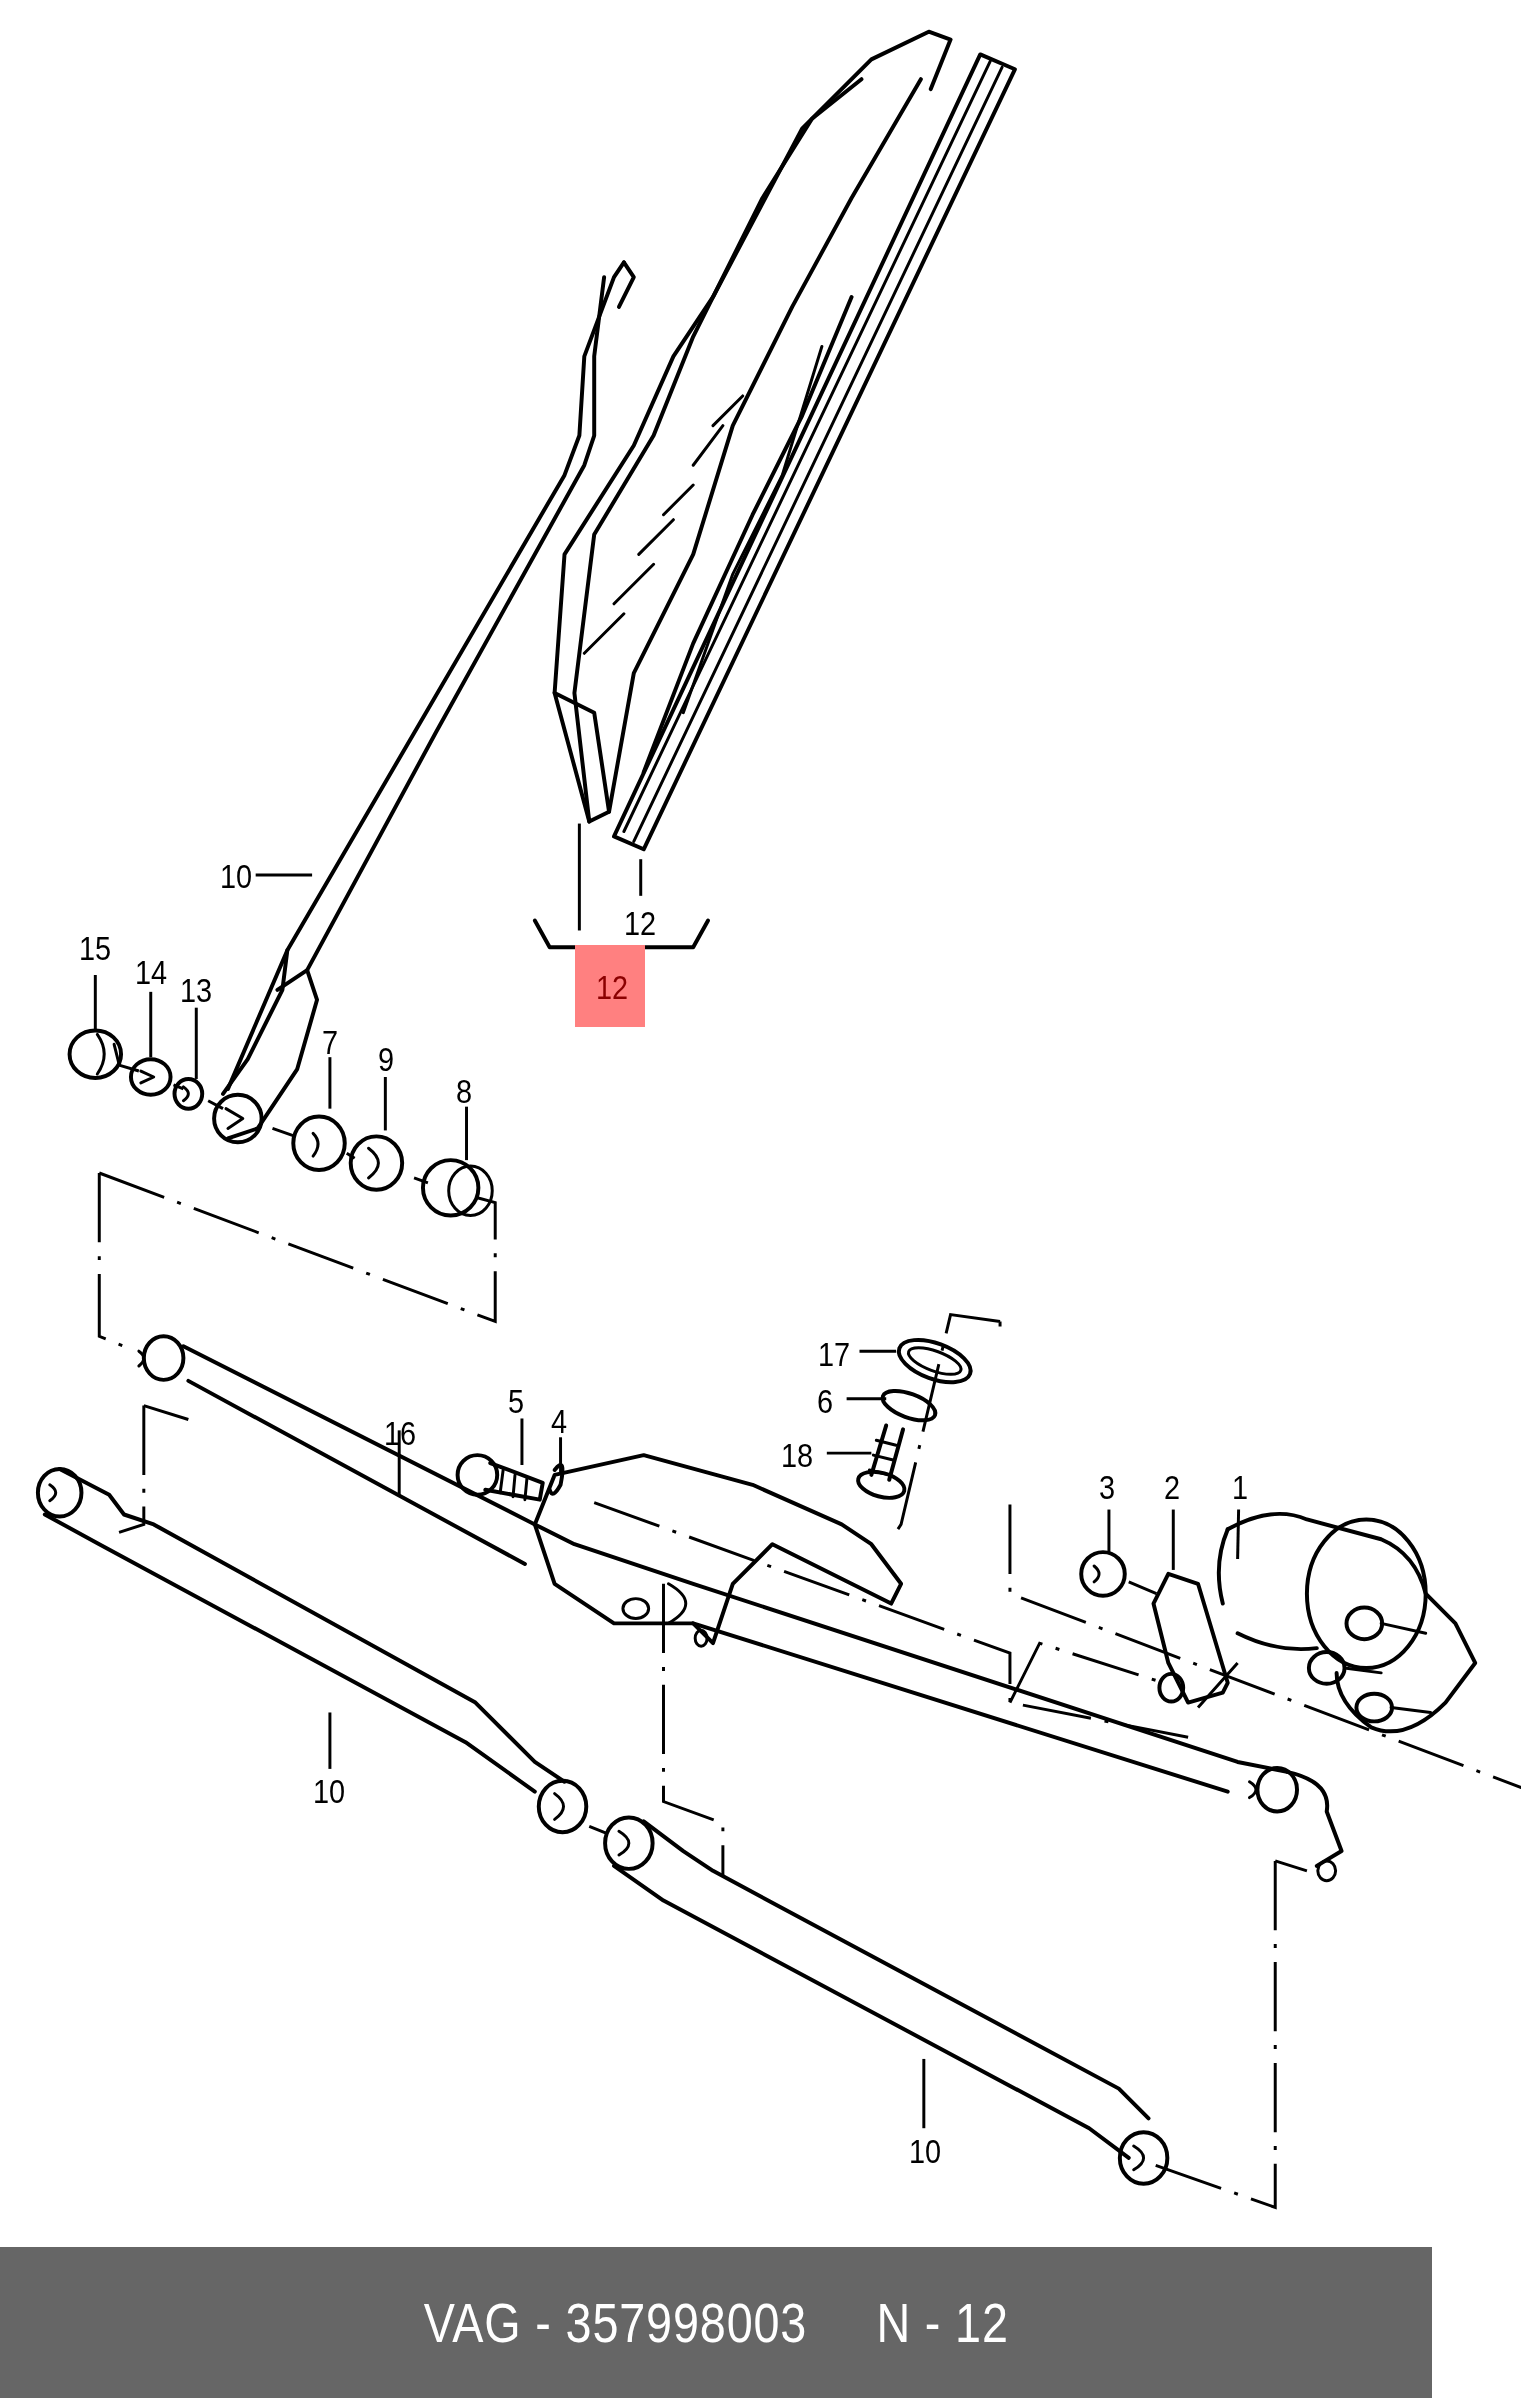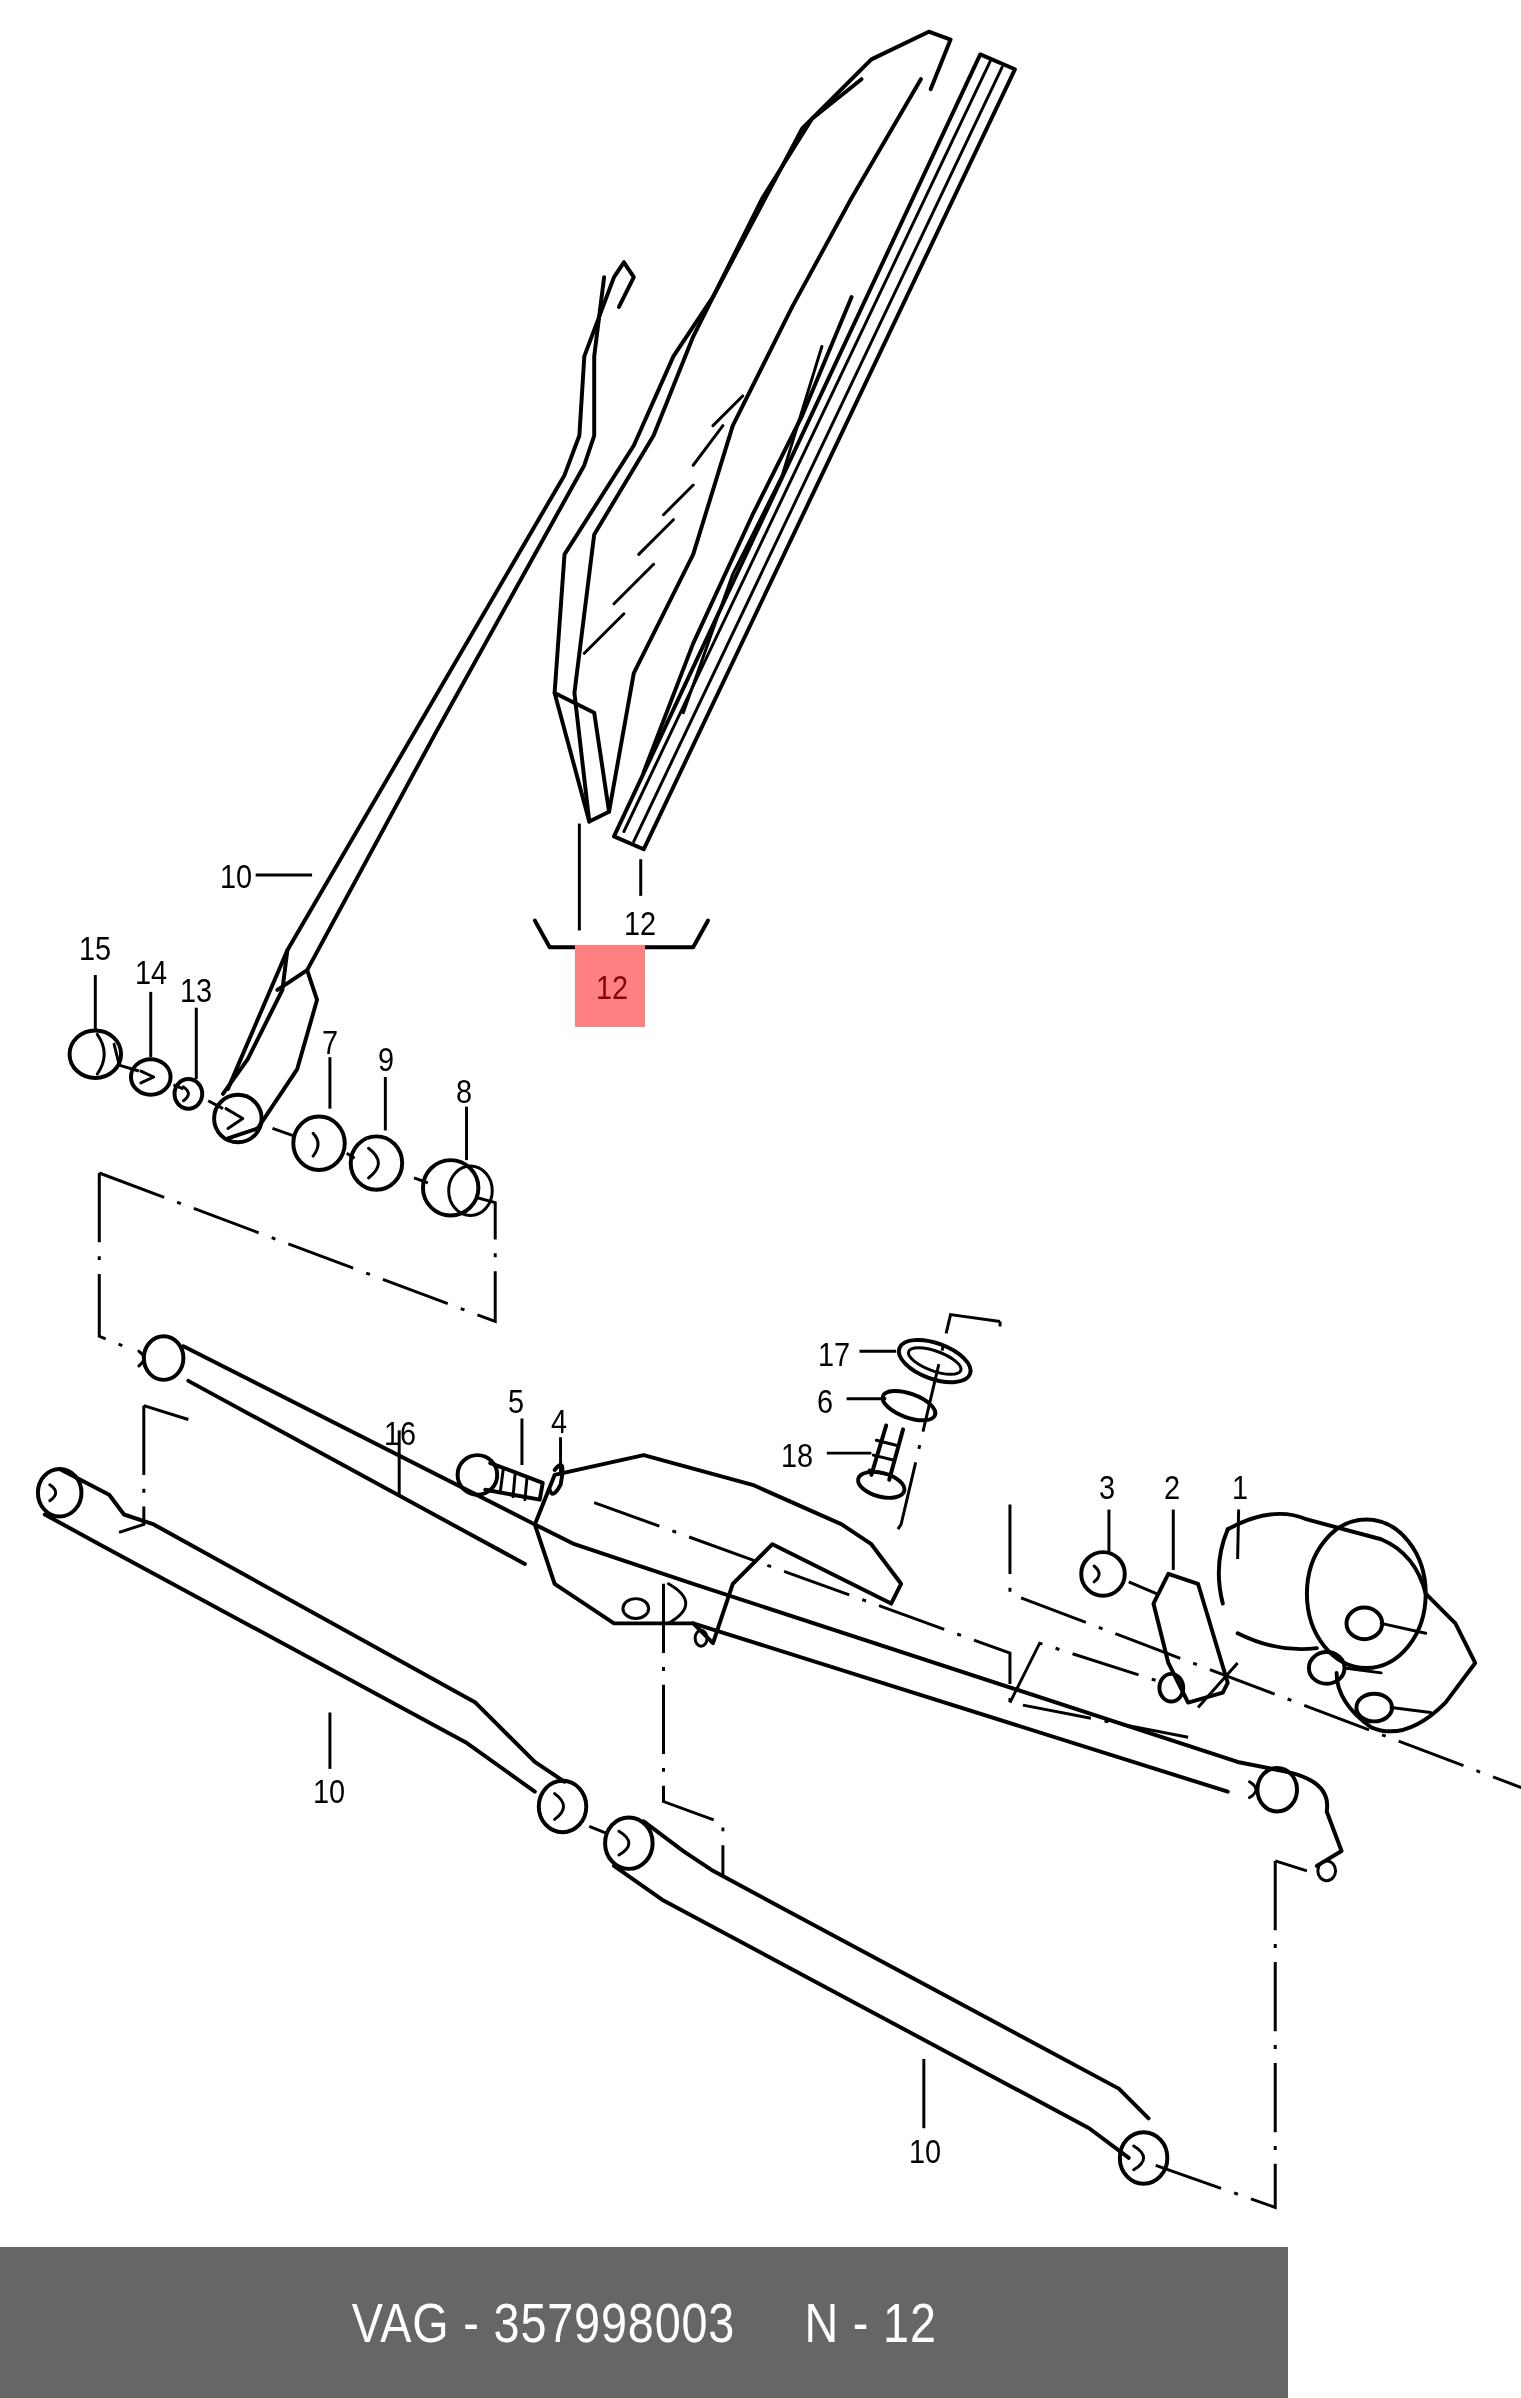--- a/index.html
+++ b/index.html
@@ -11,21 +11,21 @@
   .thin { fill: none; stroke: #000; stroke-width: 3; stroke-linecap: round; stroke-linejoin: round; }
   .dash { fill: none; stroke: #000; stroke-width: 3; stroke-dasharray: 70 14 4 14; }
   .leader { stroke: #000; stroke-width: 3; }
   .part-label { position: absolute; font-family: "Liberation Sans", sans-serif;
                 font-size: 34px; color: #000; line-height: 1; transform: scaleX(0.85);
                 transform-origin: left top; }
   .highlight { position: absolute; background: #ff8080; }
   .highlight-label { position: absolute; font-family: "Liberation Sans", sans-serif;
                      font-size: 34px; color: #8b0000; line-height: 1; transform: scaleX(0.85);
                      transform-origin: left top; }
-  #footer { position: absolute; left: 0; top: 2247px; width: 1288px; height: 151px;
+  #footer { position: absolute; left: 0; top: 2247px; width: 1432px; height: 151px;
             background: #666666; display: flex; align-items: center; justify-content: center; }
   #footer .footer-text { color: #ffffff; font-size: 55px; letter-spacing: 1px;
                          font-family: "Liberation Sans", sans-serif; transform: scaleX(0.85); white-space: pre; }
 </style>
 </head>
 <body>
 
 <div id="diagram">
   <svg viewBox="0 0 1537 2270" xmlns="http://www.w3.org/2000/svg">
 

